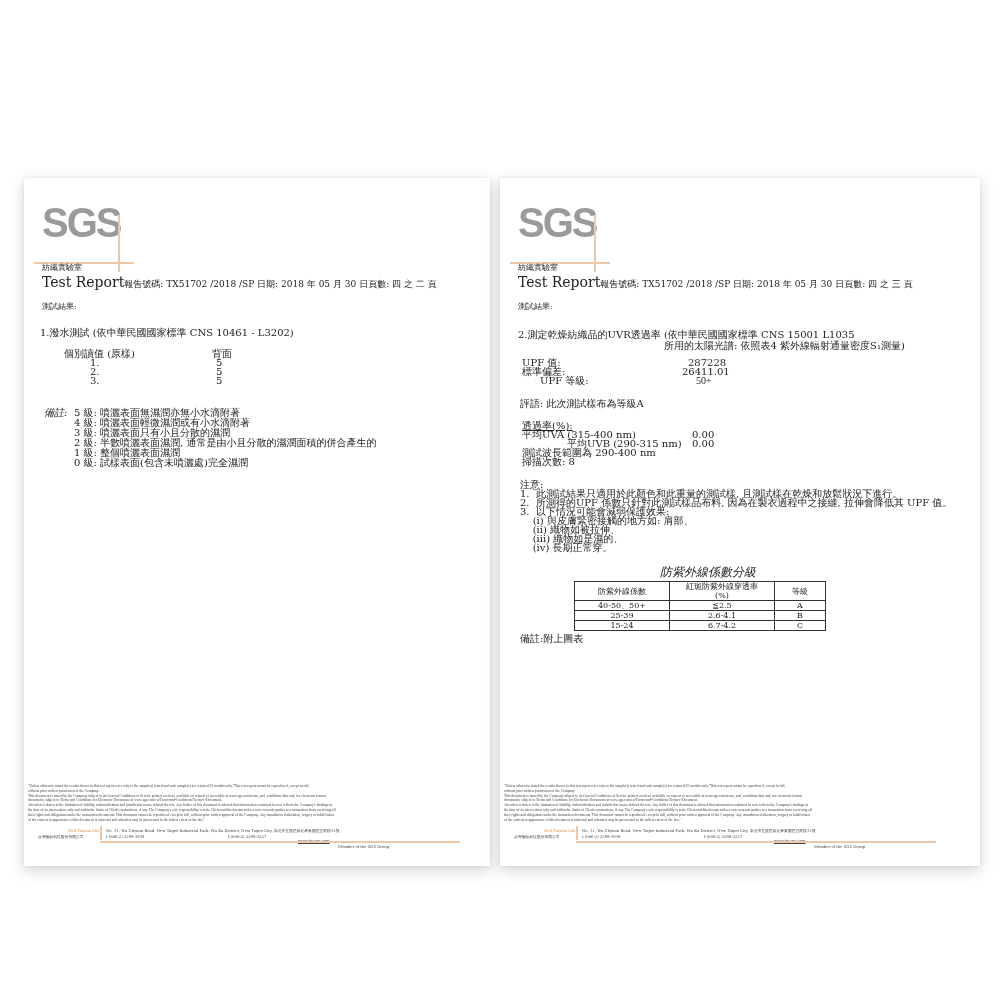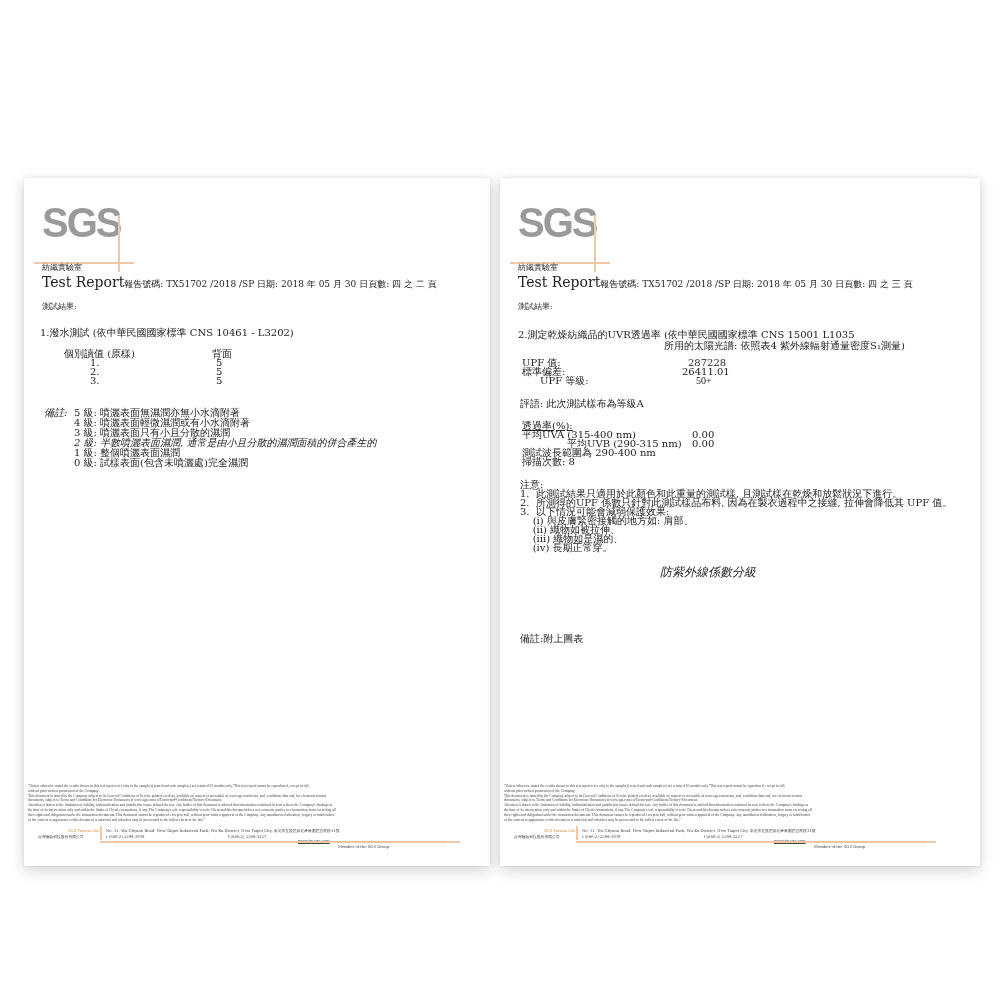--- a/index.html
+++ b/index.html
@@ -63,21 +63,21 @@
   <div class="sec" style="left:192px;top:180px;">5</div>
   <div class="sec" style="left:66px;top:189px;">2.</div>
   <div class="sec" style="left:192px;top:189px;">5</div>
   <div class="sec" style="left:66px;top:198px;">3.</div>
   <div class="sec" style="left:192px;top:198px;">5</div>
 
   <div class="sec" style="left:20px;top:230px;font-style:italic;">備註:</div>
   <div class="sec" style="left:50px;top:230px;">5 級: 噴灑表面無濕潤亦無小水滴附著</div>
   <div class="sec" style="left:50px;top:240px;">4 級: 噴灑表面輕微濕潤或有小水滴附著</div>
   <div class="sec" style="left:50px;top:250px;">3 級: 噴灑表面只有小且分散的濕潤</div>
-  <div class="sec" style="left:50px;top:260px;font-style:italic;">2 級: 半數噴灑表面濕潤, 通常是由小且分散的濕潤面積的併合產生的</div>
+  <div class="sec" style="left:50px;top:260px;">2 級: 半數噴灑表面濕潤, 通常是由小且分散的濕潤面積的併合產生的</div>
   <div class="sec" style="left:50px;top:270px;">1 級: 整個噴灑表面濕潤</div>
   <div class="sec" style="left:50px;top:280px;">0 級: 試樣表面(包含未噴灑處)完全濕潤</div>
 
   <div class="footer">
     <p>"Unless otherwise stated the results shown in this test report refer only to the sample(s) tested and such sample(s) are retained 30 months only."This test report cannot be reproduced, except in full,</p>
     <p>without prior written permission of the Company.</p>
     <p>This document is issued by the Company subject to its General Conditions of Service printed overleaf, available on request or accessible at www.sgs.com/terms_and_conditions.htm and, for electronic format</p>
     <p>documents, subject to Terms and Conditions for Electronic Documents at www.sgs.com/en/Terms-and-Conditions/Terms-e-Document.</p>
     <p>Attention is drawn to the limitation of liability, indemnification and jurisdiction issues defined therein. Any holder of this document is advised that information contained hereon reflects the Company's findings at</p>
     <p>the time of its intervention only and within the limits of Client's instructions, if any. The Company's sole responsibility is to its Client and this document does not exonerate parties to a transaction from exercising all</p>
@@ -136,20 +136,45 @@
   <div class="sec" style="left:20px;top:302px;">注意:</div>
   <div class="sec" style="left:20px;top:311px;">1.  此測試結果只適用於此顏色和此重量的測試樣, 且測試樣在乾燥和放鬆狀況下進行。</div>
   <div class="sec" style="left:20px;top:320px;">2.  所測得的UPF 係數只針對此測試樣品布料, 因為在製衣過程中之接縫, 拉伸會降低其 UPF 值。</div>
   <div class="sec" style="left:20px;top:329px;">3.  以下情況可能會減弱保護效果:</div>
   <div class="sec" style="left:20px;top:338px;">    (i) 與皮膚緊密接觸的地方如: 肩部、</div>
   <div class="sec" style="left:20px;top:347px;">    (ii) 織物如被拉伸、</div>
   <div class="sec" style="left:20px;top:356px;">    (iii) 織物如是濕的、</div>
   <div class="sec" style="left:20px;top:365px;">    (iv) 長期正常穿。</div>
 
   <div class="table-caption">防紫外線係數分級</div>
+  <table class="upf">
+    <tbody>
+        <tr>
+      <th style="width:90px;">防紫外線係數</th>
+      <th style="width:100px;white-space:pre-line;">紅斑防紫外線穿透率
+(%)</th>
+      <th>等級</th>
+    </tr>
+    <tr>
+      <td>40-50、50+</td>
+      <td>≦2.5</td>
+      <td>A</td>
+    </tr>
+    <tr>
+      <td>25-39</td>
+      <td>2.6-4.1</td>
+      <td>B</td>
+    </tr>
+    <tr>
+      <td>15-24</td>
+      <td>6.7-4.2</td>
+      <td>C</td>
+    </tr>
+  </tbody>
+    </table>
 
   <div class="sec" style="left:20px;top:456px;">備註:附上圖表</div>
 
   <div class="footer">
     <p>"Unless otherwise stated the results shown in this test report refer only to the sample(s) tested and such sample(s) are retained 30 months only."This test report cannot be reproduced, except in full,</p>
     <p>without prior written permission of the Company.</p>
     <p>This document is issued by the Company subject to its General Conditions of Service printed overleaf, available on request or accessible at www.sgs.com/terms_and_conditions.htm and, for electronic format</p>
     <p>documents, subject to Terms and Conditions for Electronic Documents at www.sgs.com/en/Terms-and-Conditions/Terms-e-Document.</p>
     <p>Attention is drawn to the limitation of liability, indemnification and jurisdiction issues defined therein. Any holder of this document is advised that information contained hereon reflects the Company's findings at</p>
     <p>the time of its intervention only and within the limits of Client's instructions, if any. The Company's sole responsibility is to its Client and this document does not exonerate parties to a transaction from exercising all</p>

